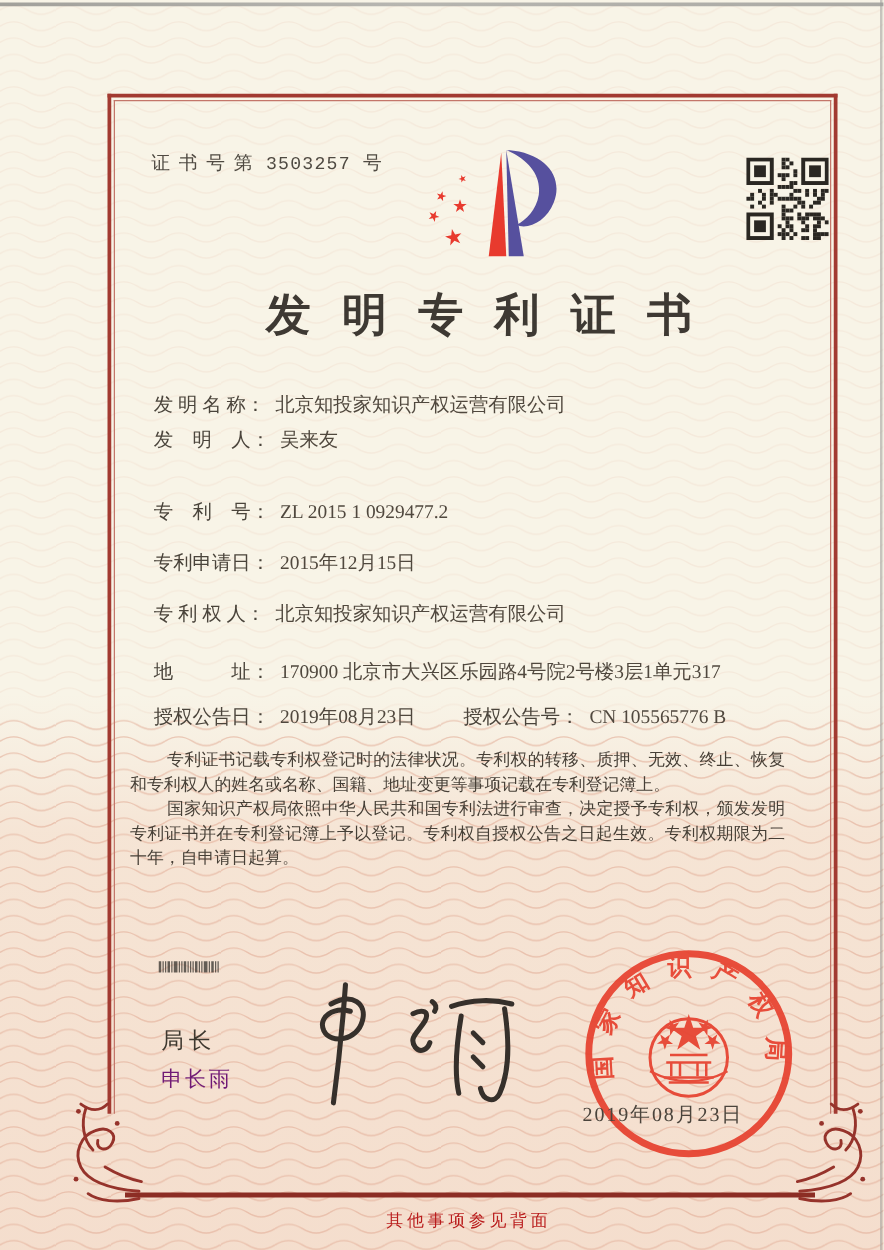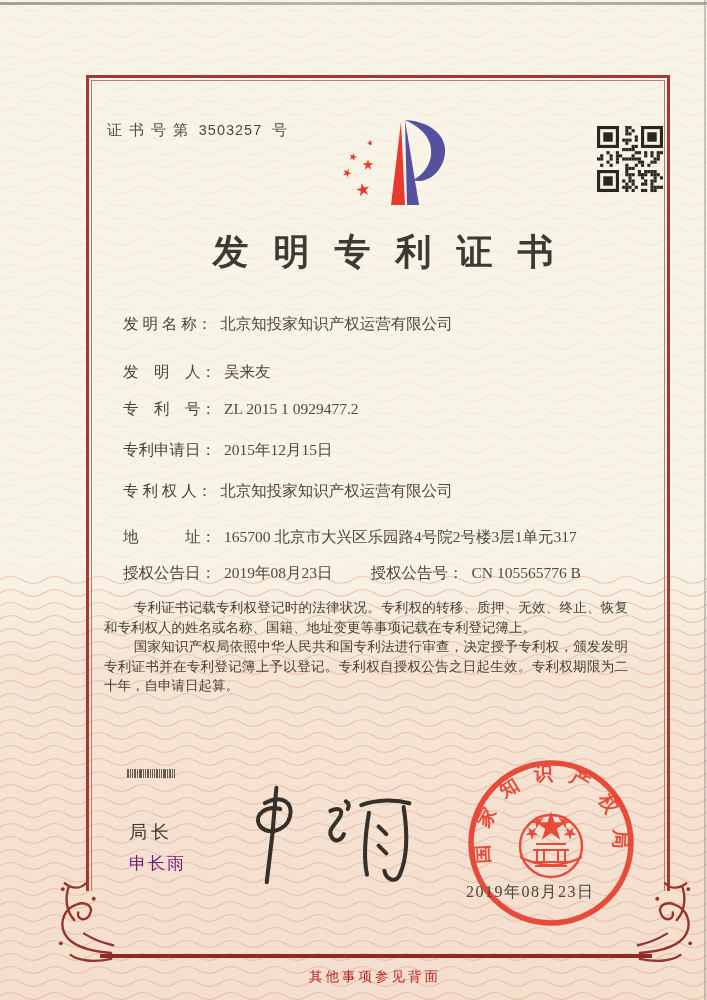--- a/index.html
+++ b/index.html
@@ -9,22 +9,22 @@
   .scan-top{position:absolute;left:0;top:2px;width:100%;height:3px;
             background:linear-gradient(to right,#7d7d7b,#9b9b99 45%,#8a8a88);opacity:.7;z-index:6;}
   .scan-right{position:absolute;top:0;right:1px;width:2px;height:100%;background:#9d9d9b;opacity:.55;z-index:6;}
 
   .frame{position:absolute;left:86px;top:75px;width:578px;height:813px;
          border:3px solid #a23a31;border-bottom:none;z-index:1;}
   .frame-inner{position:absolute;left:2px;top:2px;right:2px;bottom:0;
          border:1px solid #c4766a;border-bottom:none;}
 
   .certno{position:absolute;left:107px;top:121px;font-size:15px;color:#4f4a42;z-index:2;white-space:nowrap;}
-  .certno .pfx{letter-spacing:7px;}
-  .certno .num{font-family:Liberation Sans, sans-serif;font-size:14.5px;letter-spacing:1px;}
+  .certno .pfx{letter-spacing:7px;margin-left:14px;}
+  .certno .num{font-family:Liberation Mono, monospace;font-size:14.5px;letter-spacing:1px;}
   .certno .sfx{margin-left:6px;}
 
   .logo{position:absolute;left:320px;top:110px;z-index:2;}
   .qr{position:absolute;left:597px;top:126px;width:66px;height:66px;z-index:2;}
 
   .title{position:absolute;left:86px;width:578px;top:228px;text-align:center;
          font-size:36px;font-weight:bold;color:#3e3933;letter-spacing:25px;padding-left:41px;
          box-sizing:border-box;z-index:2;}
 
   .row{position:absolute;left:123px;font-size:15.5px;color:#4a443b;white-space:nowrap;z-index:2;}
@@ -220,34 +220,34 @@
         <rect x="3" y="45" width="15" height="15" fill="#f8f4e7"></rect>
         <rect x="6" y="48" width="9" height="9" fill="#2a2722"></rect>
       </svg>
   </div>
 
   <div class="title">发明专利证书</div>
 
   <div class="row" style="top:314px">
     <span>发 明 名 称：</span><span class="val">北京知投家知识产权运营有限公司</span>
   </div>
-  <div class="row" style="top:362px">
+  <div class="row" style="top:342px">
     <span>发　明　人：</span><span class="val">吴来友</span>
   </div>
   <div class="row" style="top:399px">
     <span>专　利　号：</span><span class="val">ZL 2015 1 0929477.2</span>
   </div>
   <div class="row" style="top:440px">
     <span>专利申请日：</span><span class="val">2015年12月15日</span>
   </div>
   <div class="row" style="top:481px">
     <span>专 利 权 人：</span><span class="val">北京知投家知识产权运营有限公司</span>
   </div>
   <div class="row" style="top:527px">
-    <span>地　　　址：</span><span class="val">165700 北京市大兴区乐园路4号院2号楼3层1单元317</span>
+    <span>地　　　址：</span><span class="val">170900 北京市大兴区乐园路4号院2号楼3层1单元317</span>
   </div>
   <div class="row" style="top:563px">
     <span>授权公告日：</span><span class="val">2019年08月23日</span><span class="pair2">授权公告号：</span><span class="val">CN 105565776 B</span>
   </div>
 
   <div class="paras">
     <p>专利证书记载专利权登记时的法律状况。专利权的转移、质押、无效、终止、恢复和专利权人的姓名或名称、国籍、地址变更等事项记载在专利登记簿上。</p>
     <p>国家知识产权局依照中华人民共和国专利法进行审查，决定授予专利权，颁发发明专利证书并在专利登记簿上予以登记。专利权自授权公告之日起生效。专利权期限为二十年，自申请日起算。</p>
   </div>
 

